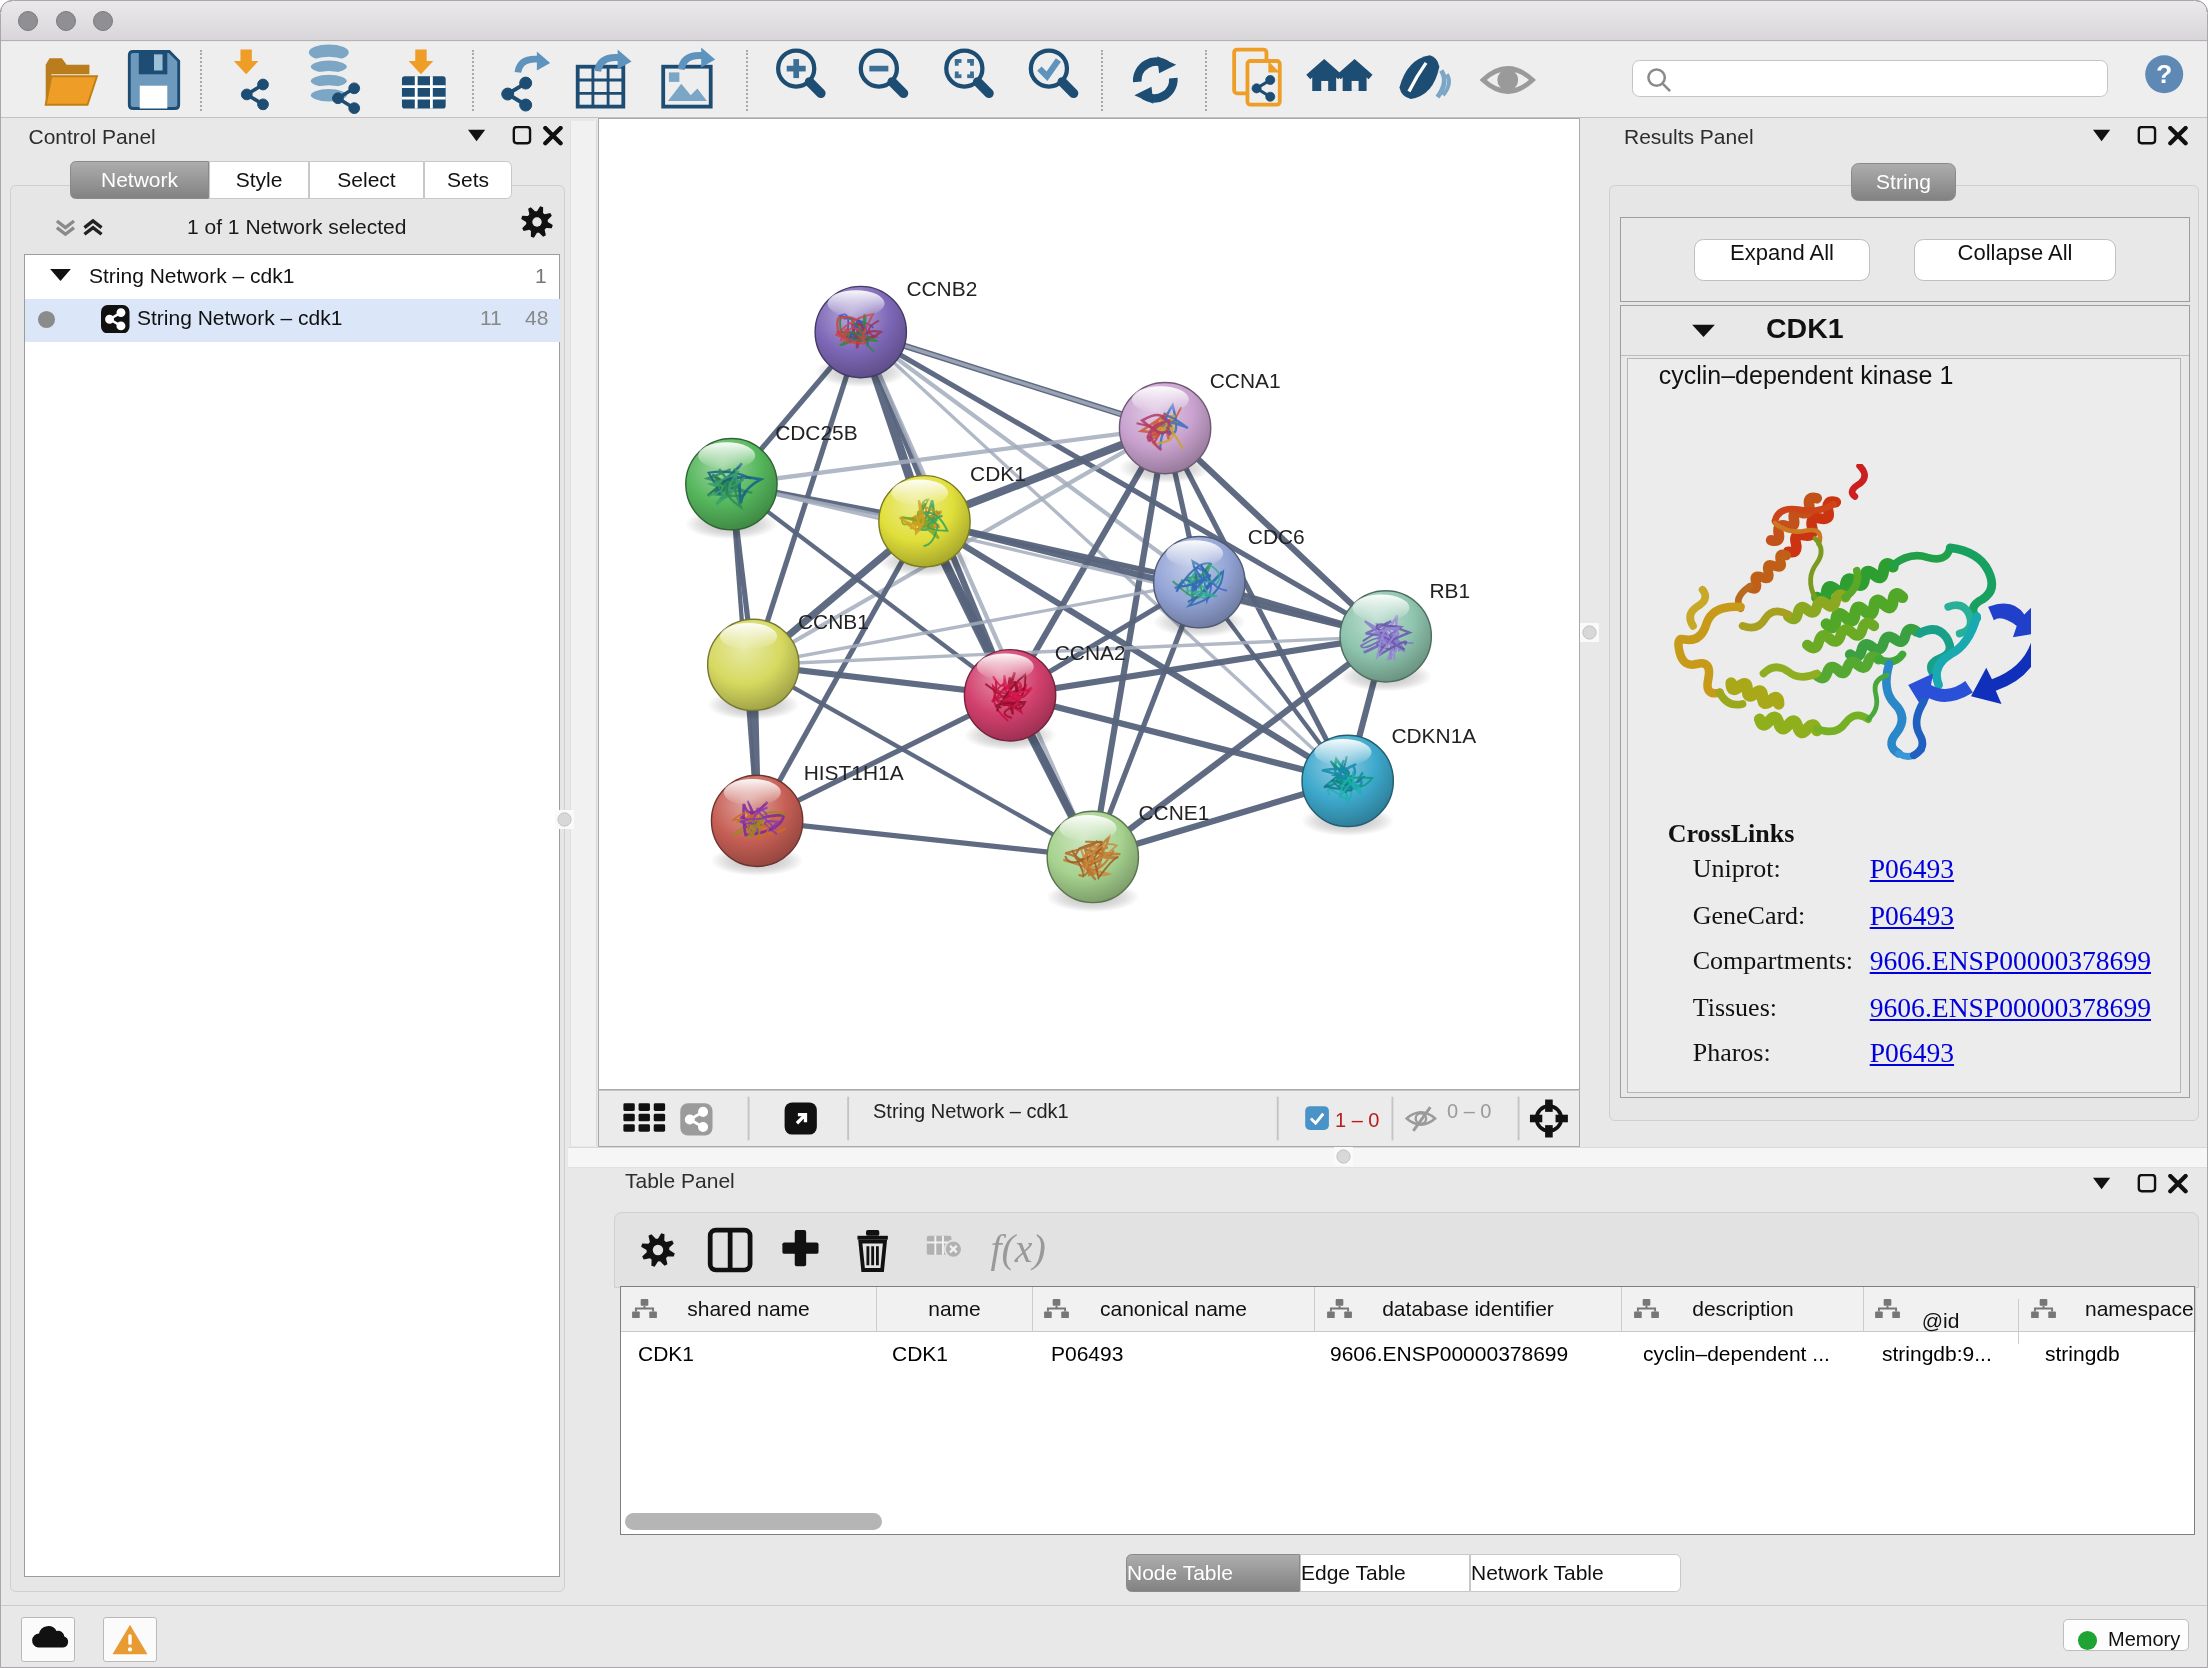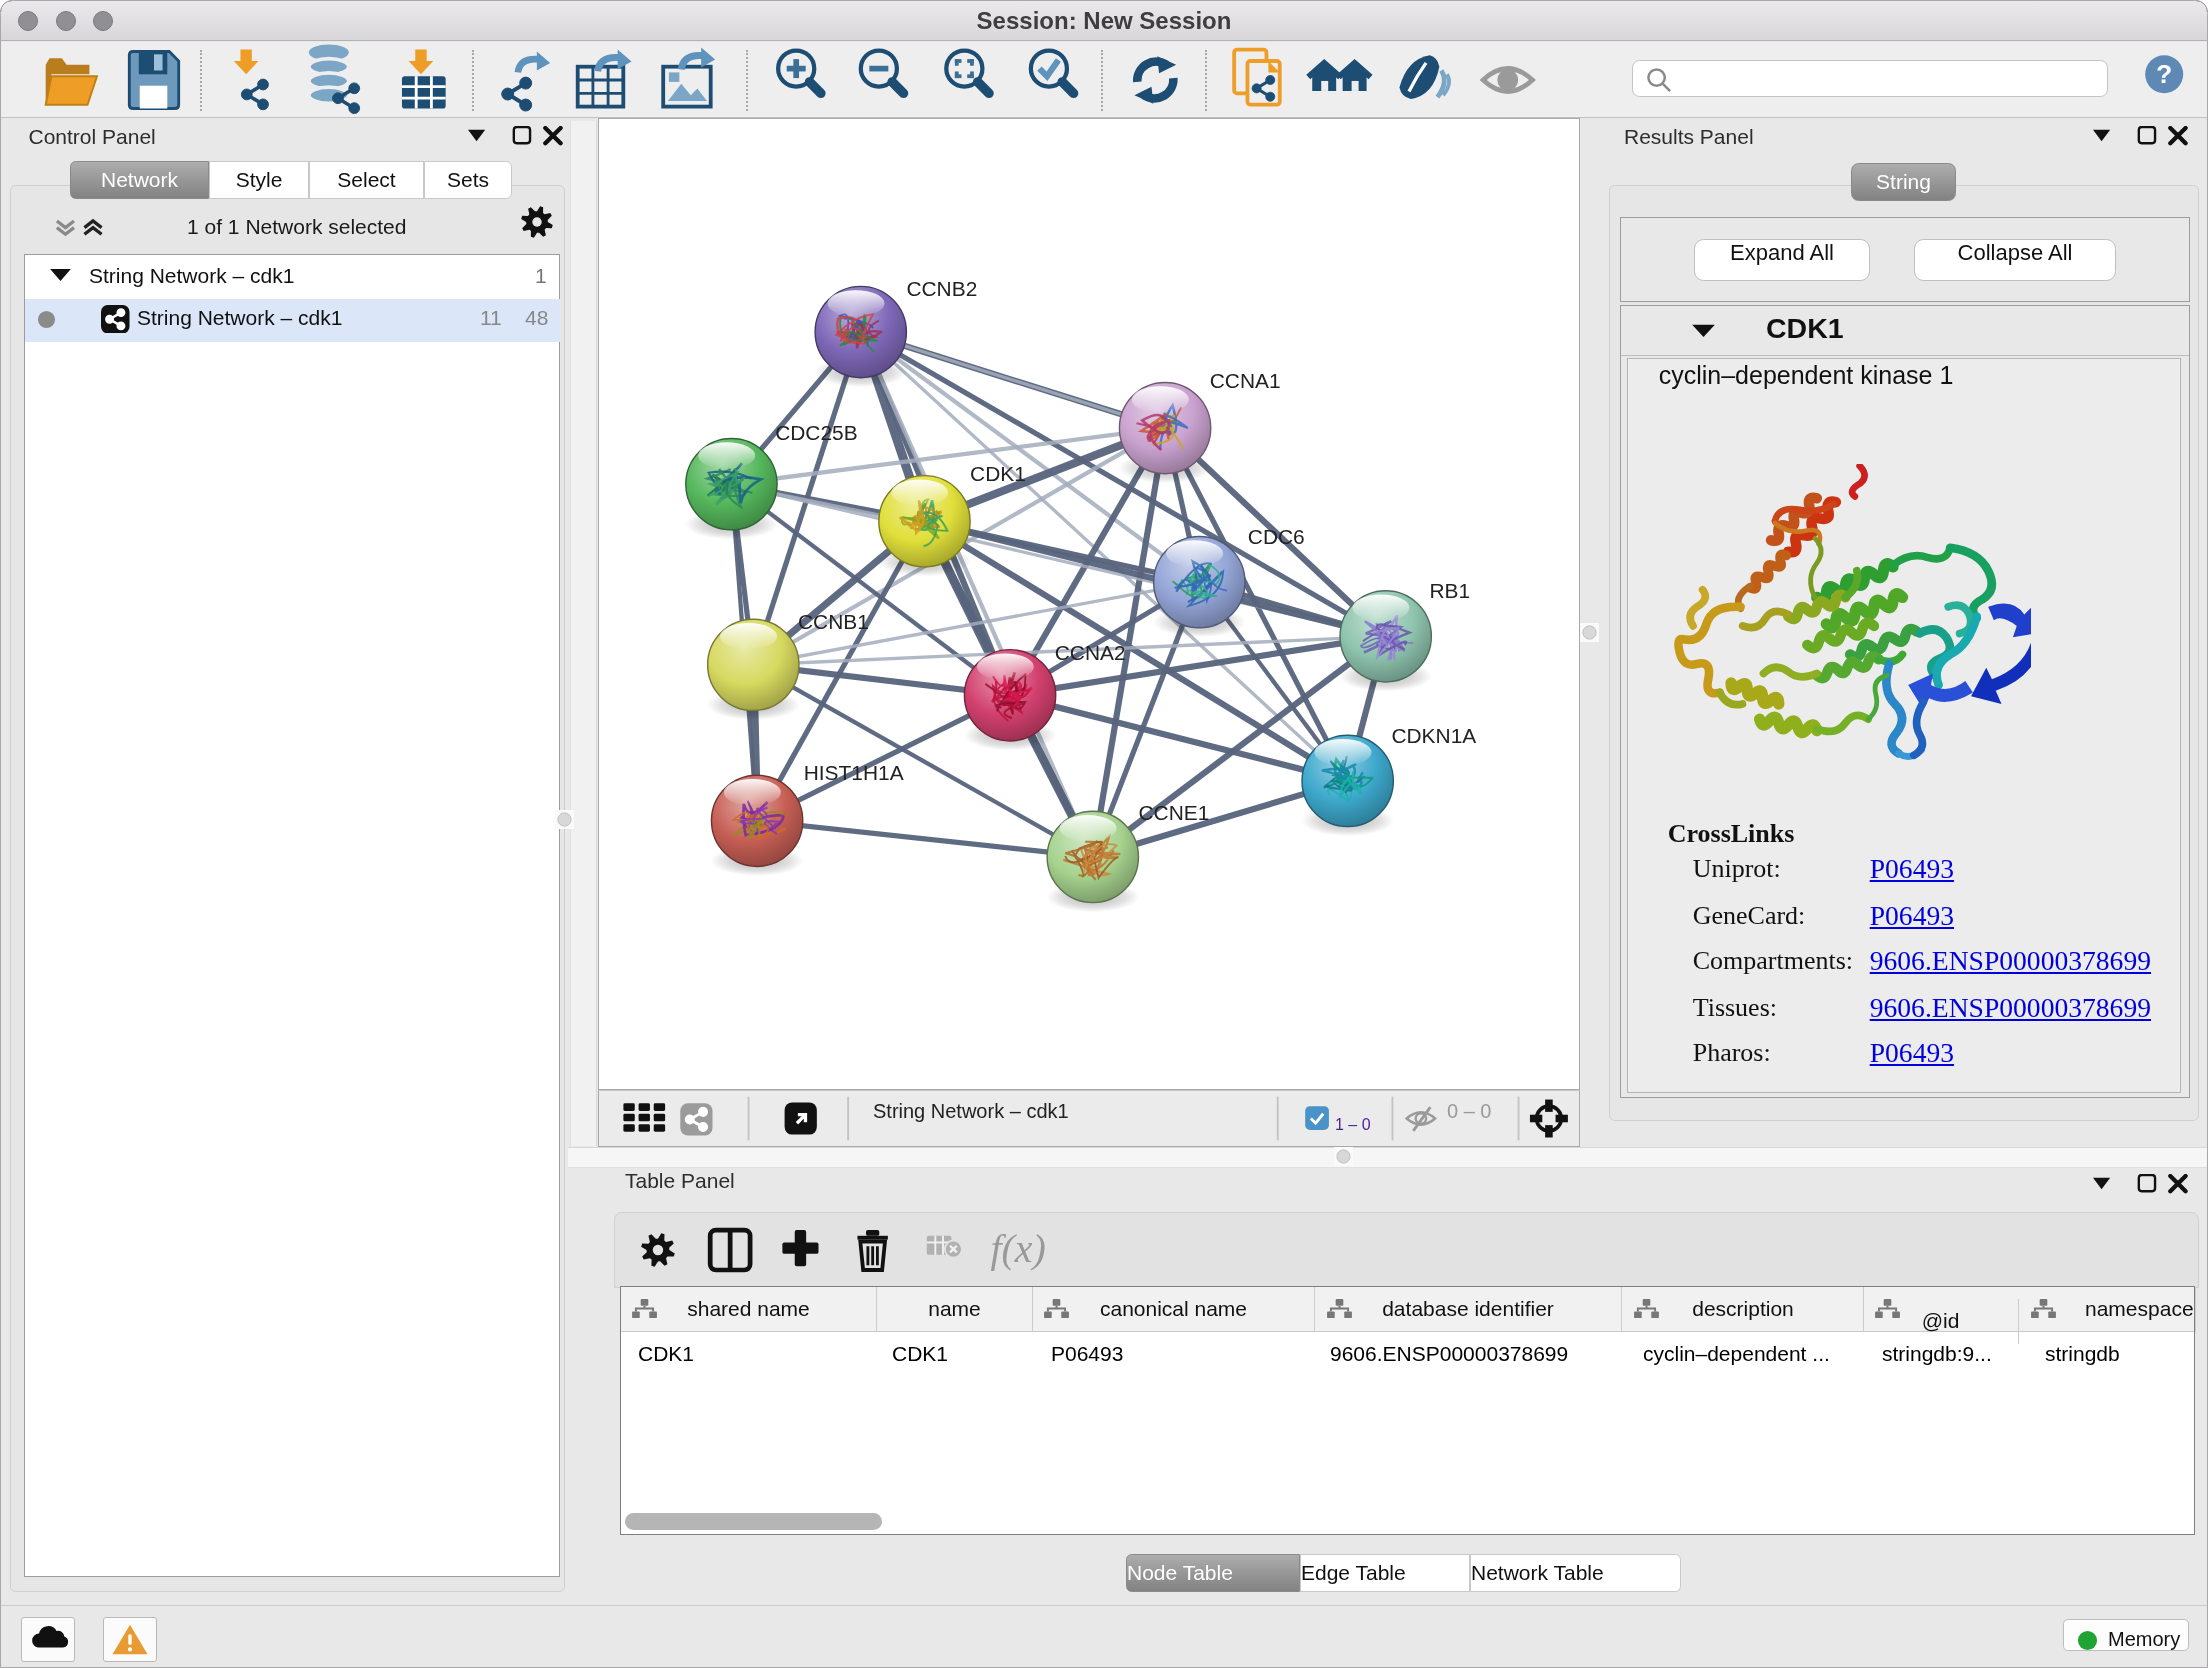--- a/index.html
+++ b/index.html
@@ -83,21 +83,20 @@
     background:#fdfdfd; border:1px solid #bdbdbd; border-radius:4.8px;
     font-size:20px; color:#111; line-height:38px; }
 </style>
 </head>
 <body>
 
 <div id="titlebar">
   <div class="tl" style="left:18px;"></div>
   <div class="tl" style="left:56px;"></div>
   <div class="tl" style="left:93px;"></div>
-  <div id="title">Session: New Session</div>
 </div>
 
 <div id="toolbar">
   <svg style="position:absolute;left:0;top:0;" width="2208" height="76" viewBox="0 0 2322 80">
 <g transform="translate(43,10)">
       <path d="M4 14 L4 56 L10 24 L50 24 L50 14 L26 14 L21 7 L8 7 Z" fill="#b97d1e"></path>
       <path d="M10 26 L58 26 L48 56 L4 56 Z" fill="#ee9d27"></path>
       <path d="M10 26 L58 26 L48 56 L4 56 Z" fill="none" stroke="#c07f12" stroke-width="2"></path>
     </g>
 <g transform="translate(133,8)">
@@ -611,21 +610,21 @@
       <circle r="13" fill="none" stroke="#111" stroke-width="4"></circle>
       <g fill="#111">
         <rect x="-4" y="-20" width="8" height="13"></rect>
         <rect x="-4" y="7" width="8" height="13"></rect>
         <rect x="-20" y="-4" width="13" height="8"></rect>
         <rect x="7" y="-4" width="13" height="8"></rect>
       </g>
     </g>
 </svg>
   <div style="position:absolute; left:274px; top:8.6px; font-size:20px; color:#222;">String Network – cdk1</div>
-  <div style="position:absolute; left:736px; top:25px; font-size:16px; color:#4c1d95;">1 – 0</div>
+  <div style="position:absolute; left:736px; top:18px; font-size:20px; color:#b91c1c;">1 – 0</div>
   <div style="position:absolute; left:848px; top:8.6px; font-size:20px; color:#9a9a9a;">0 – 0</div>
 </div>
 
 <div class="ptitle" style="left:1624px; top:125px;">Results Panel</div>
 <svg class="abs" style="left:2093px; top:126px;" width="105" height="23" viewBox="0 0 110 24">
       <path d="M0 4 L18 4 L9 16 Z" fill="#111"></path>
       <rect x="48" y="1" width="17" height="17" rx="3" fill="none" stroke="#111" stroke-width="2.5"></rect>
       <g stroke="#111" stroke-width="4.5" stroke-linecap="round">
         <line x1="81" y1="2" x2="97" y2="18"></line>
       <line x1="97" y1="2" x2="81" y2="18"></line>

